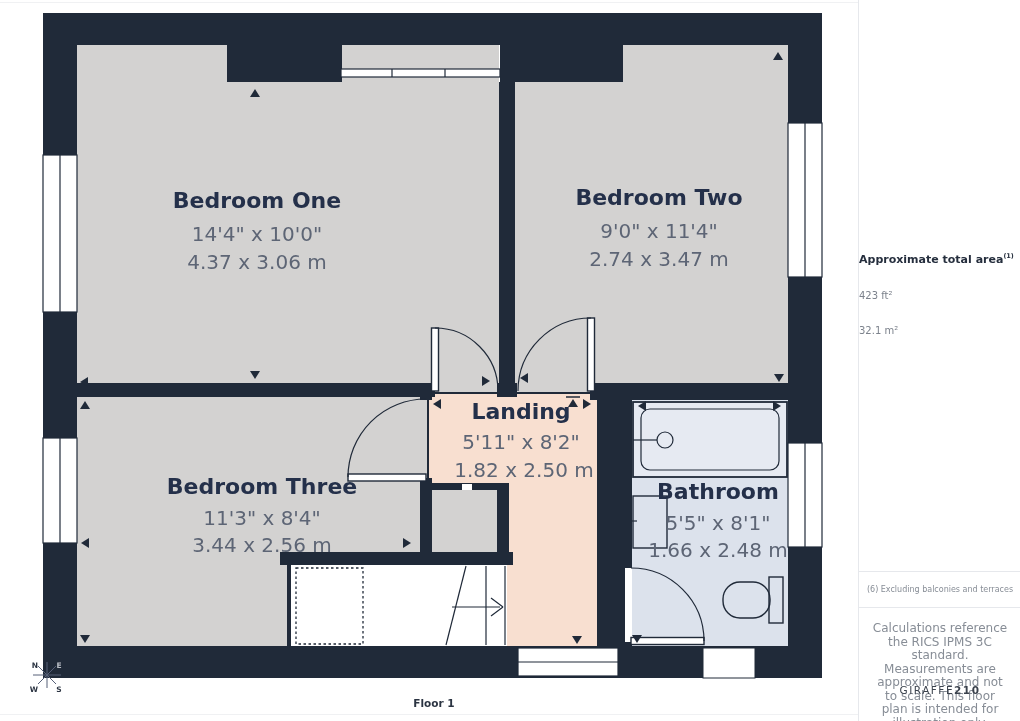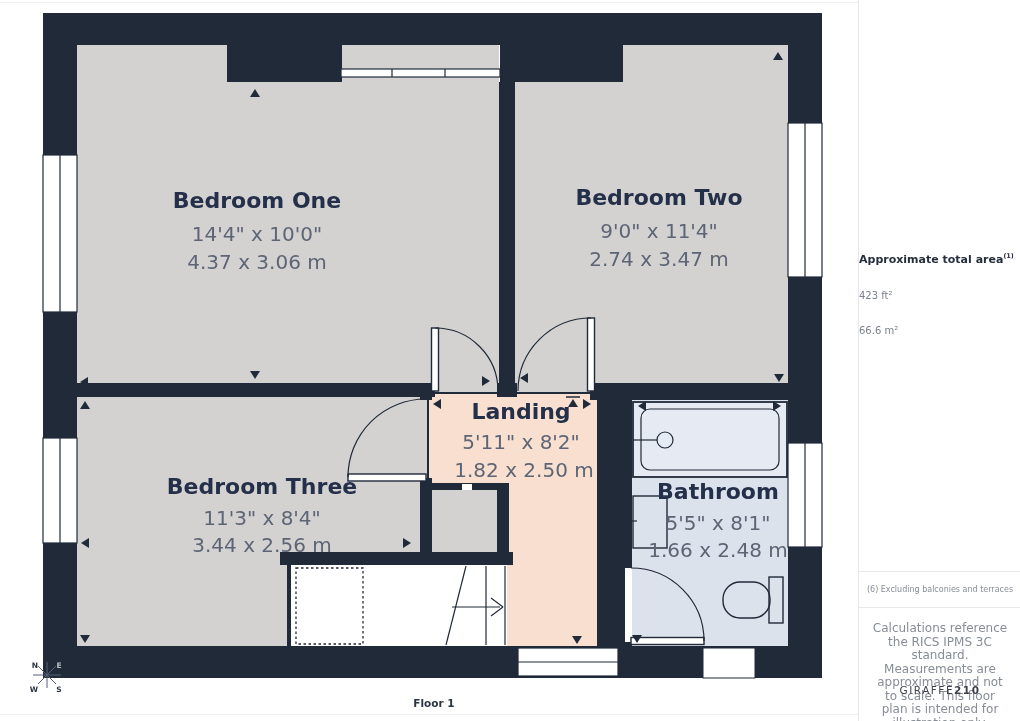--- a/index.html
+++ b/index.html
@@ -222,21 +222,21 @@
       </g>
     </g>
 
     <text x="434" y="707" text-anchor="middle" class="floor-label">Floor 1</text>
   </svg>
 
   <div class="sidebar">
     <div class="area-block">
       <div class="area-title"><span>Approximate total area</span><sup>(1)</sup></div>
       <div class="area-val">423 ft²</div>
-      <div class="area-val">66.6 m²</div>
+      <div class="area-val">32.1 m²</div>
     </div>
     <div class="sb-divider" style="top:571px;"></div>
     <div class="footnote">(6) Excluding balconies and terraces</div>
     <div class="sb-divider" style="top:607px;"></div>
     <div class="disclaimer">Calculations reference the RICS IPMS 3C standard. Measurements are approximate and not to scale. This floor plan is intended for illustration only.</div>
     <div class="brand">
       <span class="b-name">GIRAFFE</span><span class="b-suffix">210</span>
     </div>
   </div>
 </div>

